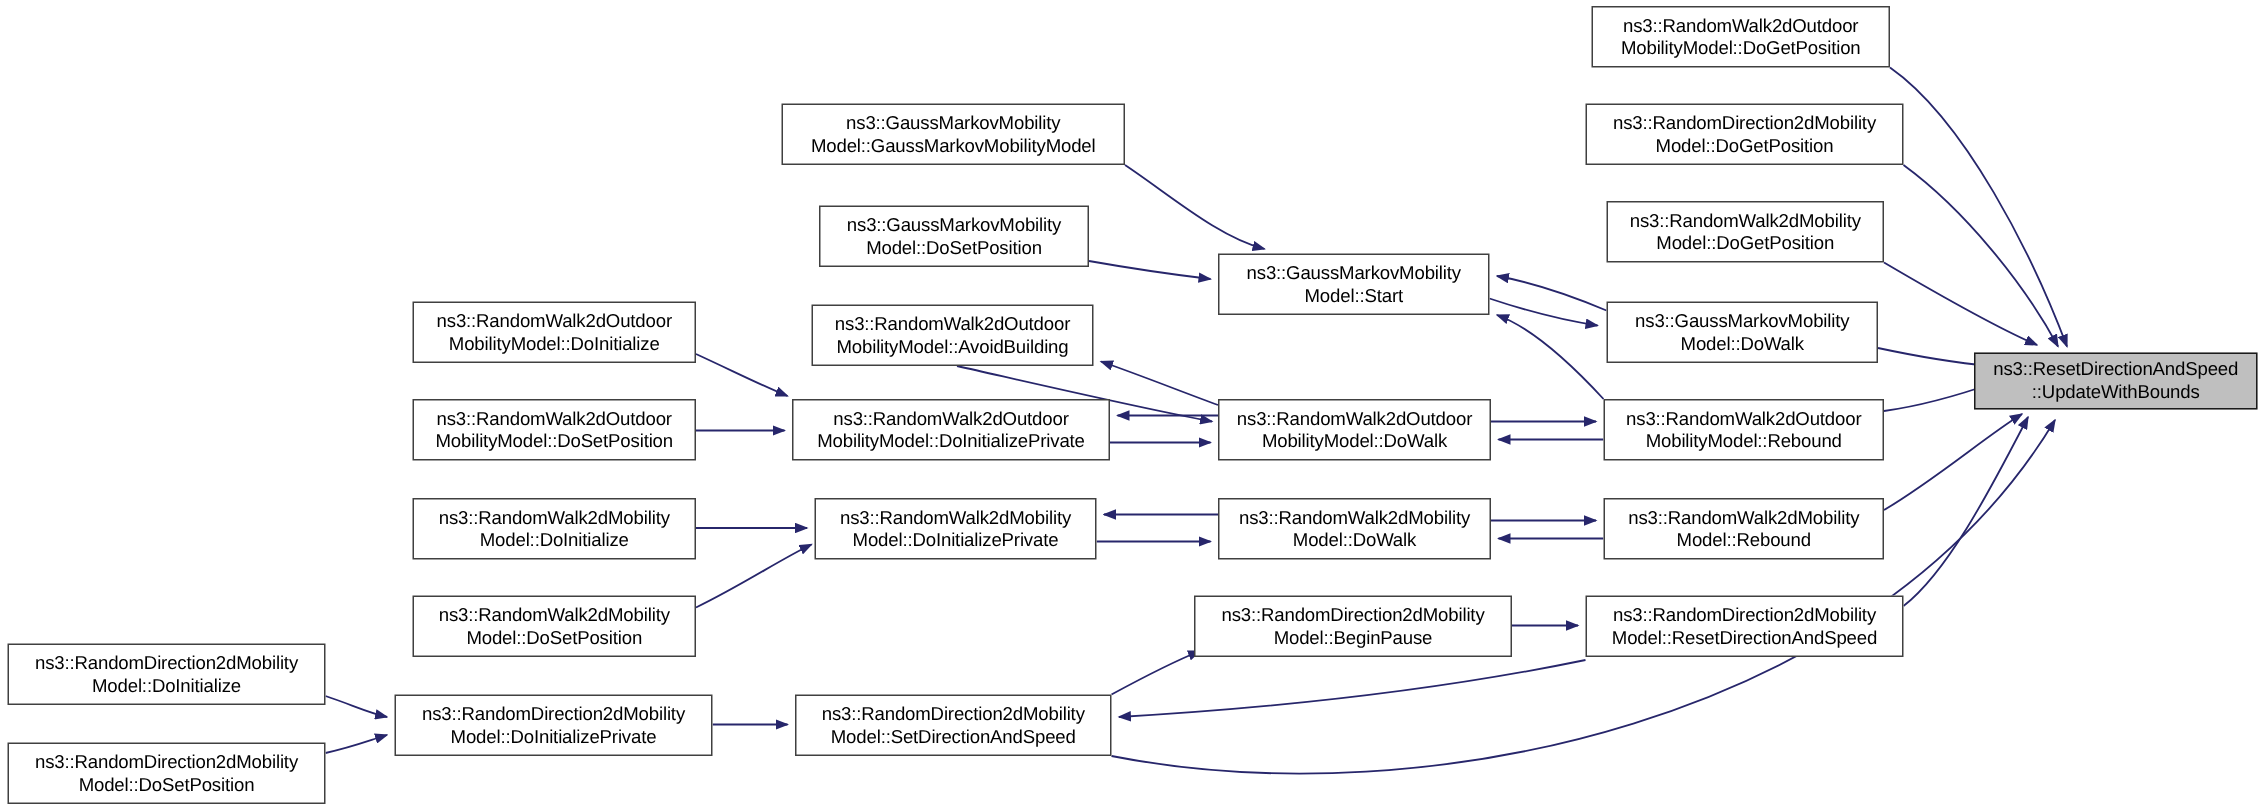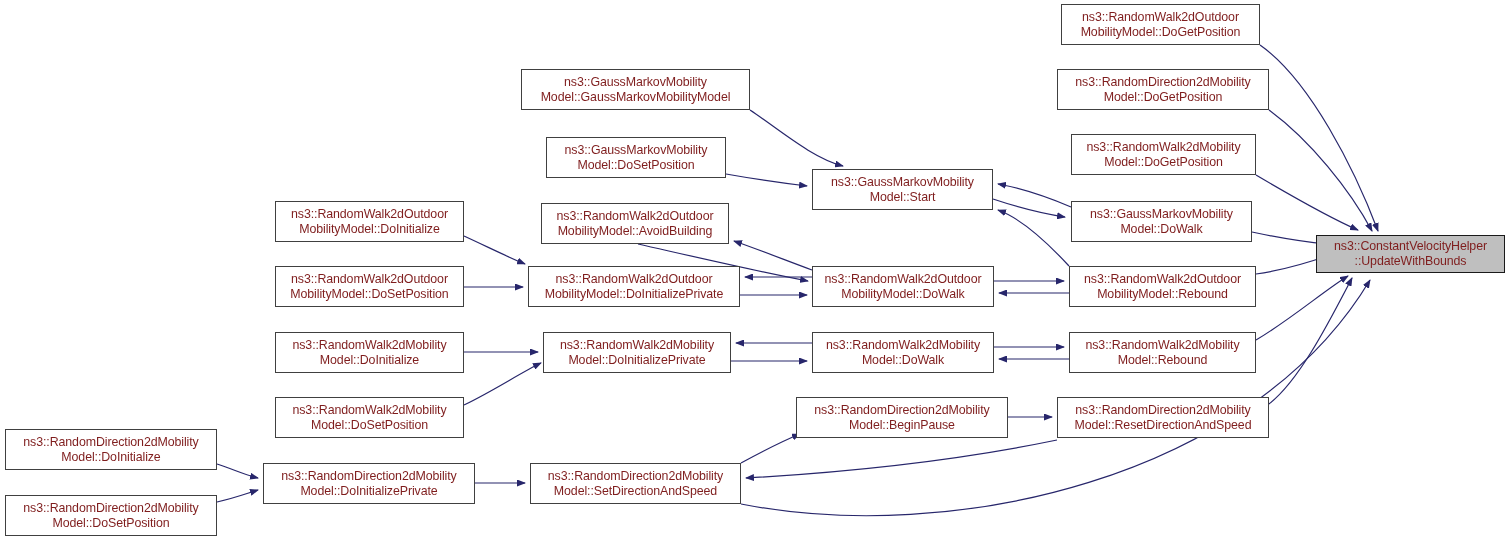--- a/index.html
+++ b/index.html
@@ -22,21 +22,21 @@
     top: 0;
     width: 1511px;
     height: 541px;
     pointer-events: none;
   }
   .node {
     position: absolute;
     box-sizing: border-box;
     border: 1px solid #404040;
     background: #ffffff;
-    color: #7f1d1d;
+    color: #000000;
     display: flex;
     align-items: center;
     justify-content: center;
     text-align: center;
     font-size: 12.4px;
     line-height: 15px;
     letter-spacing: -0.1px;
     white-space: pre-line;
     z-index: 2;
   }
@@ -116,21 +116,21 @@
       <div class="node" style="left: 541px; top: 203px; width: 188px; height: 41px;"><span class="node-label">ns3::RandomWalk2dOutdoor
 MobilityModel::AvoidBuilding</span></div>
       <div class="node" style="left: 275px; top: 266px; width: 189px; height: 41px;"><span class="node-label">ns3::RandomWalk2dOutdoor
 MobilityModel::DoSetPosition</span></div>
       <div class="node" style="left: 528px; top: 266px; width: 212px; height: 41px;"><span class="node-label">ns3::RandomWalk2dOutdoor
 MobilityModel::DoInitializePrivate</span></div>
       <div class="node" style="left: 812px; top: 266px; width: 182px; height: 41px;"><span class="node-label">ns3::RandomWalk2dOutdoor
 MobilityModel::DoWalk</span></div>
       <div class="node" style="left: 1069px; top: 266px; width: 187px; height: 41px;"><span class="node-label">ns3::RandomWalk2dOutdoor
 MobilityModel::Rebound</span></div>
-      <div class="node highlight" style="left: 1316px; top: 235px; width: 189px; height: 38px;"><span class="node-label">ns3::ConstantVelocityHelper
+      <div class="node highlight" style="left: 1316px; top: 235px; width: 189px; height: 38px;"><span class="node-label">ns3::ResetDirectionAndSpeed
 ::UpdateWithBounds</span></div>
       <div class="node" style="left: 275px; top: 332px; width: 189px; height: 41px;"><span class="node-label">ns3::RandomWalk2dMobility
 Model::DoInitialize</span></div>
       <div class="node" style="left: 543px; top: 332px; width: 188px; height: 41px;"><span class="node-label">ns3::RandomWalk2dMobility
 Model::DoInitializePrivate</span></div>
       <div class="node" style="left: 812px; top: 332px; width: 182px; height: 41px;"><span class="node-label">ns3::RandomWalk2dMobility
 Model::DoWalk</span></div>
       <div class="node" style="left: 1069px; top: 332px; width: 187px; height: 41px;"><span class="node-label">ns3::RandomWalk2dMobility
 Model::Rebound</span></div>
       <div class="node" style="left: 275px; top: 397px; width: 189px; height: 41px;"><span class="node-label">ns3::RandomWalk2dMobility

